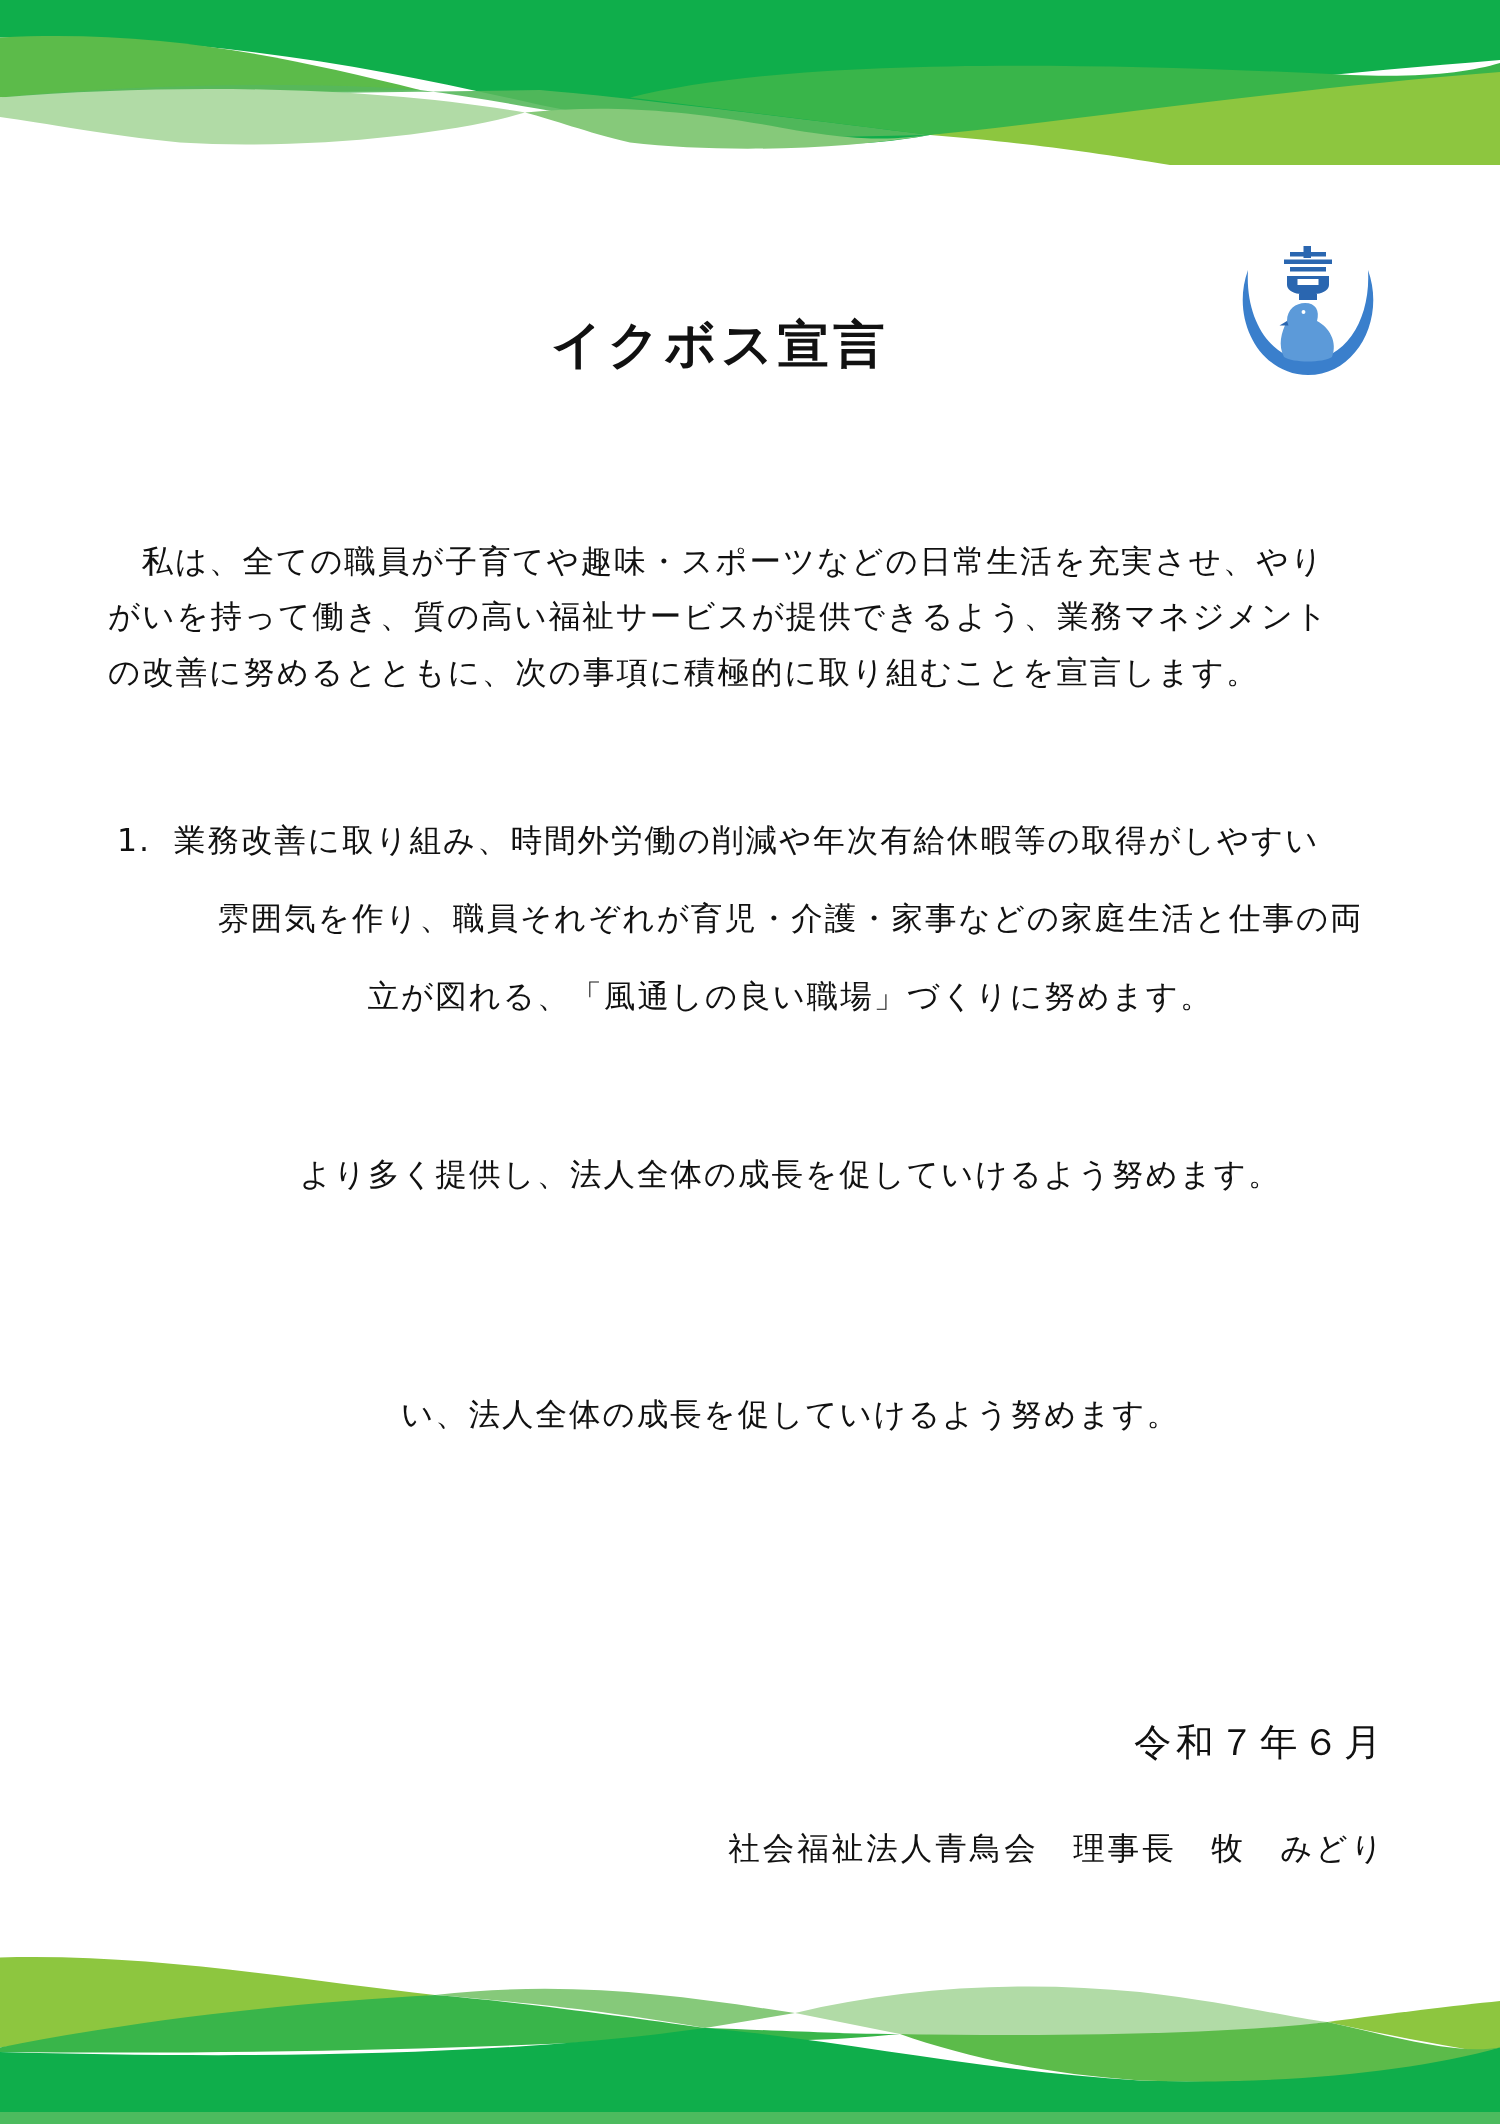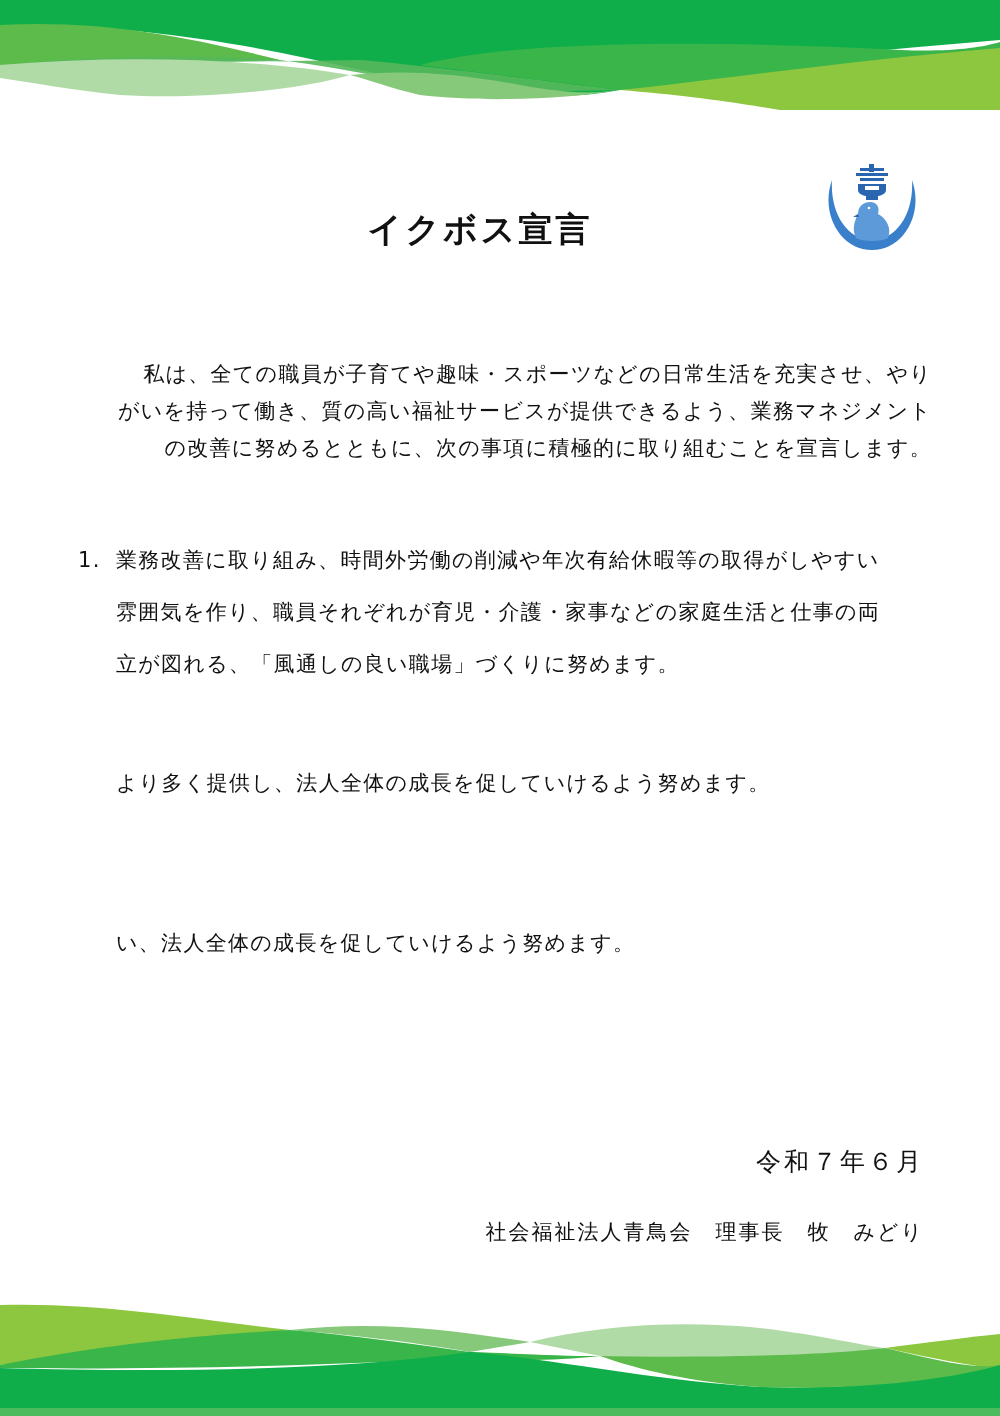--- a/index.html
+++ b/index.html
@@ -6,25 +6,25 @@
   body { width: 1000px; height: 1416px; position: relative; overflow: hidden;
          font-family: "DejaVu Sans", "Liberation Sans", sans-serif; color: #111; }
   .wave { position: absolute; left: 0; width: 1000px; }
   .wave-top { top: 0; height: 110px; }
   .wave-bottom { top: 1290px; height: 126px; }
   .logo { position: absolute; left: 822px; top: 158px; width: 100px; height: 100px; }
   .title { position: absolute; left: 0; width: 960px; top: 207px; text-align: center;
            font-size: 34px; font-weight: bold; letter-spacing: 3px; }
   .intro { position: absolute; left: 72px; top: 356px; width: 860px;
            font-size: 21px; line-height: 37px; letter-spacing: 1.3px; }
-  .intro .line { display: block; white-space: nowrap; text-align: right; }
+  .intro .line { display: block; white-space: nowrap; }
   .item { position: absolute; left: 78px; width: 860px; font-size: 21px; letter-spacing: 1.3px; }
   .item .line { display: block; white-space: nowrap; height: 52px; line-height: 52px; }
   .item .num { display: inline-block; width: 38px; }
-  .item .cont { padding-left: 38px; }
+  .item .cont { padding-left: 38px; text-align: center; }
   .item1 { top: 534px; }
   .item2 { top: 754px; }
   .item3 { top: 914px; }
   .item2 .line, .item3 .line { height: 58px; line-height: 58px; }
   .date { position: absolute; right: 76px; top: 1145px; font-size: 25px; letter-spacing: 3px; }
   .signer { position: absolute; right: 76px; top: 1218px; font-size: 21px; letter-spacing: 2px; white-space: pre; }
 </style>
 </head>
 <body>
 

